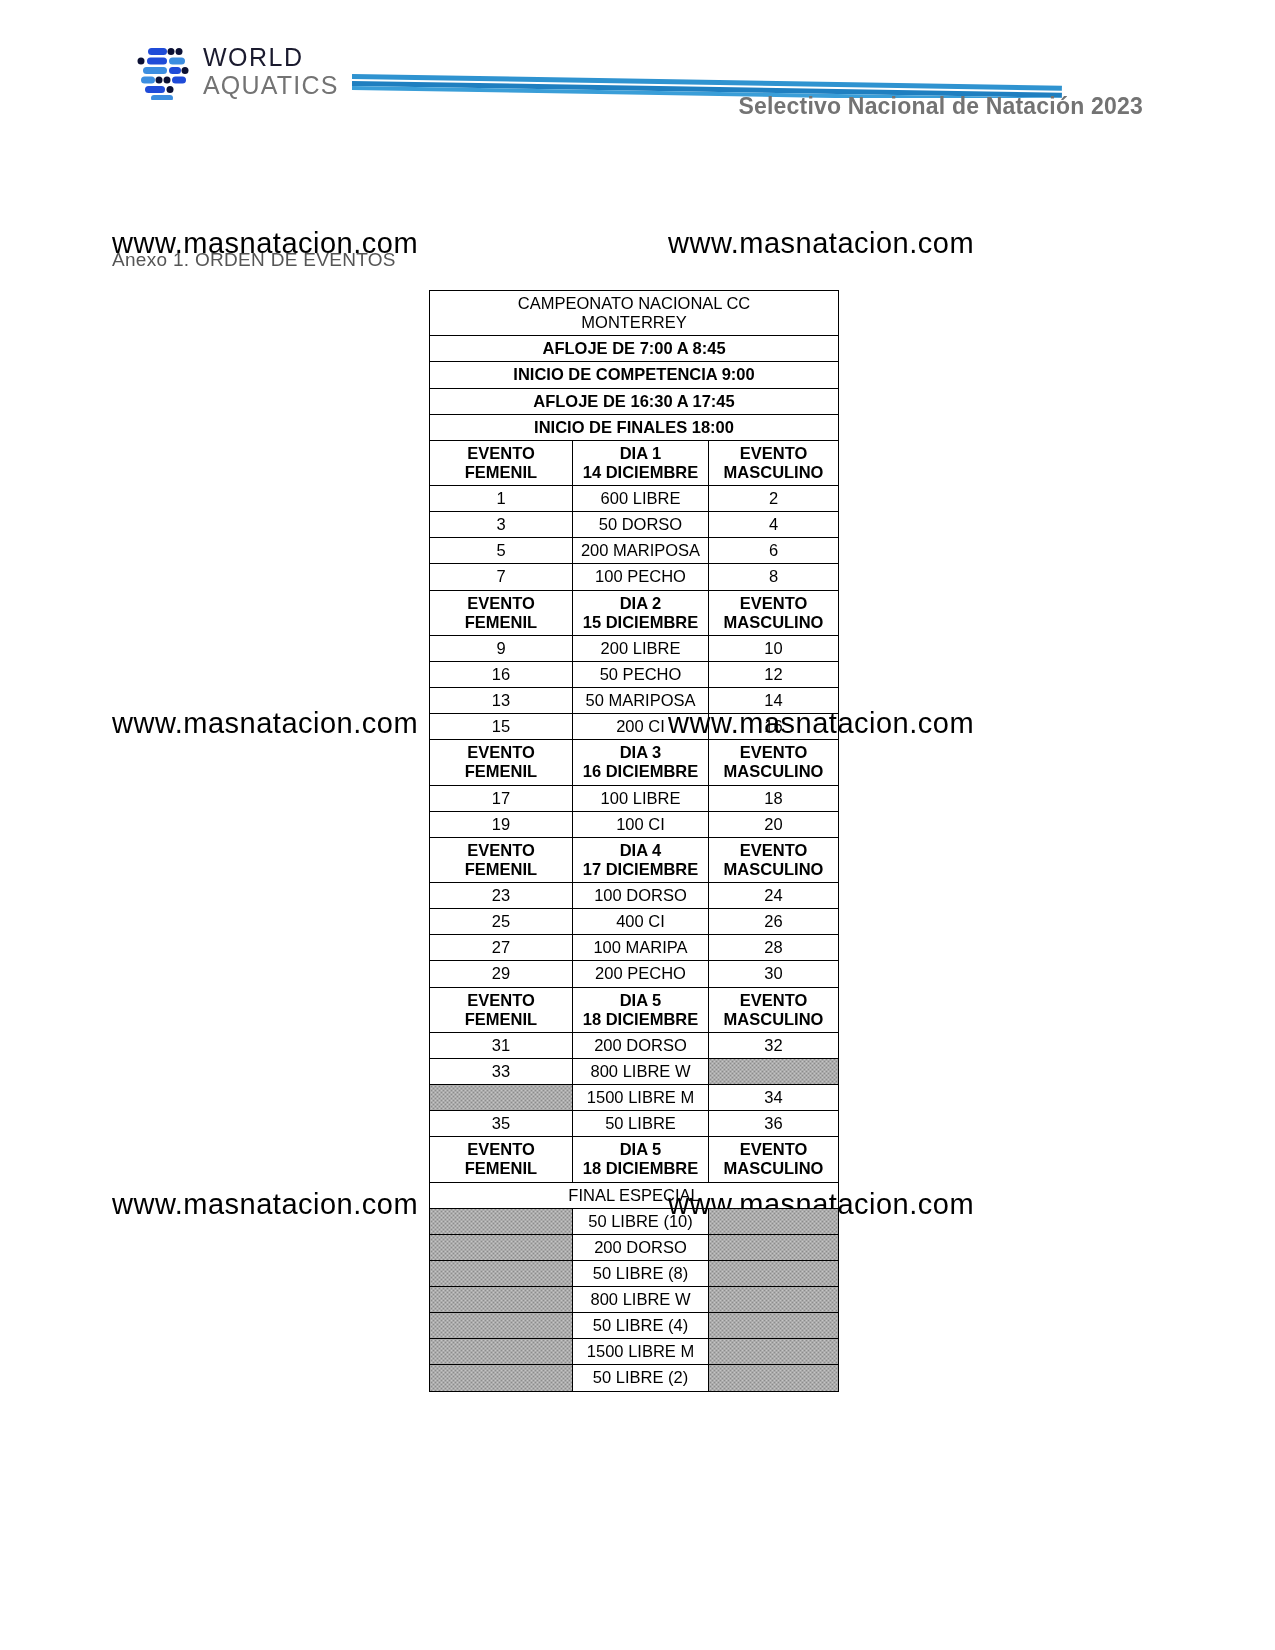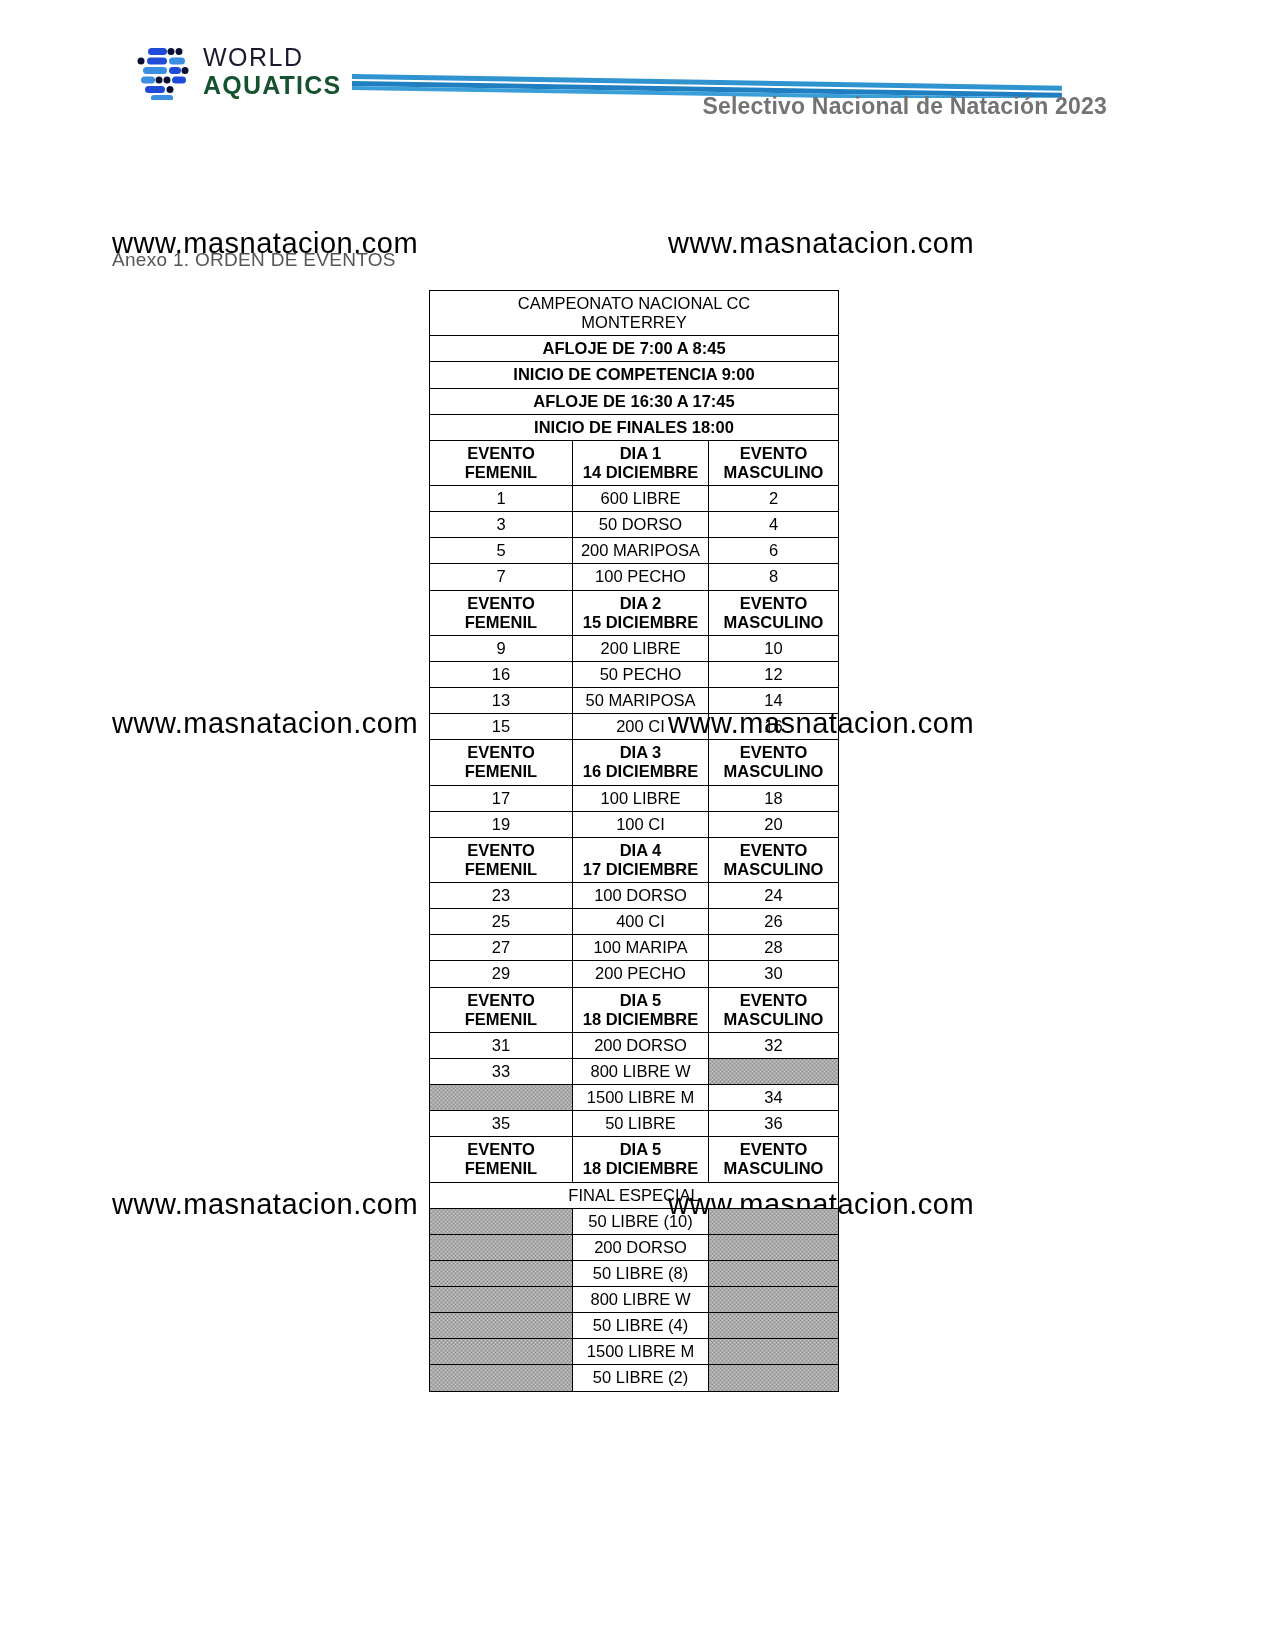--- a/index.html
+++ b/index.html
@@ -14,20 +14,21 @@
     position: relative;
     overflow: hidden;
   }
 
   
   .header {
     position: absolute;
     top: 0; left: 0;
     width: 1145px;
     height: 150px;
+    padding-left: 36px;
   }
   .logo-wrap {
     position: absolute;
     left: 133px;
     top: 42px;
     display: flex;
     align-items: center;
     gap: 12px;
   }
   .logo-mark {
@@ -41,22 +42,22 @@
   .logo-world {
     font-size: 25px;
     letter-spacing: 1.5px;
     color: #1a1a2e;
     font-weight: 400;
     font-family: "Liberation Sans", sans-serif;
   }
   .logo-aquatics {
     font-size: 25px;
     letter-spacing: 1.2px;
-    color: #14532d;
-    font-weight: 700;
+    color: #737373;
+    font-weight: 400;
     margin-top: 3px;
     font-family: "Liberation Sans", sans-serif;
   }
 
   .swoosh {
     position: absolute;
     left: 352px;
     top: 72px;
     width: 710px;
     height: 26px;

